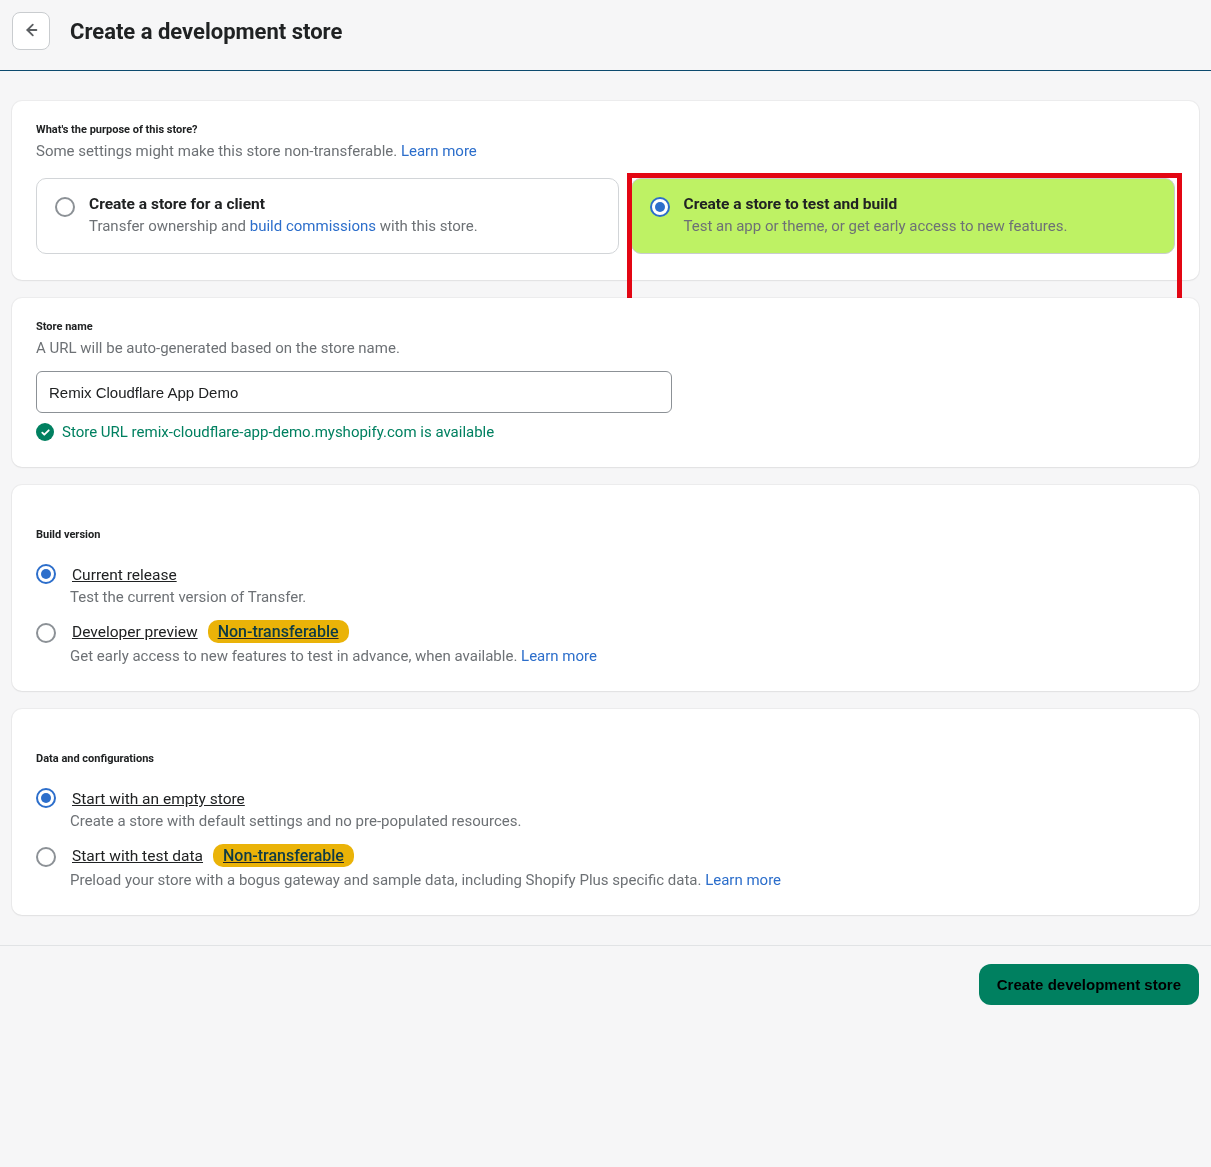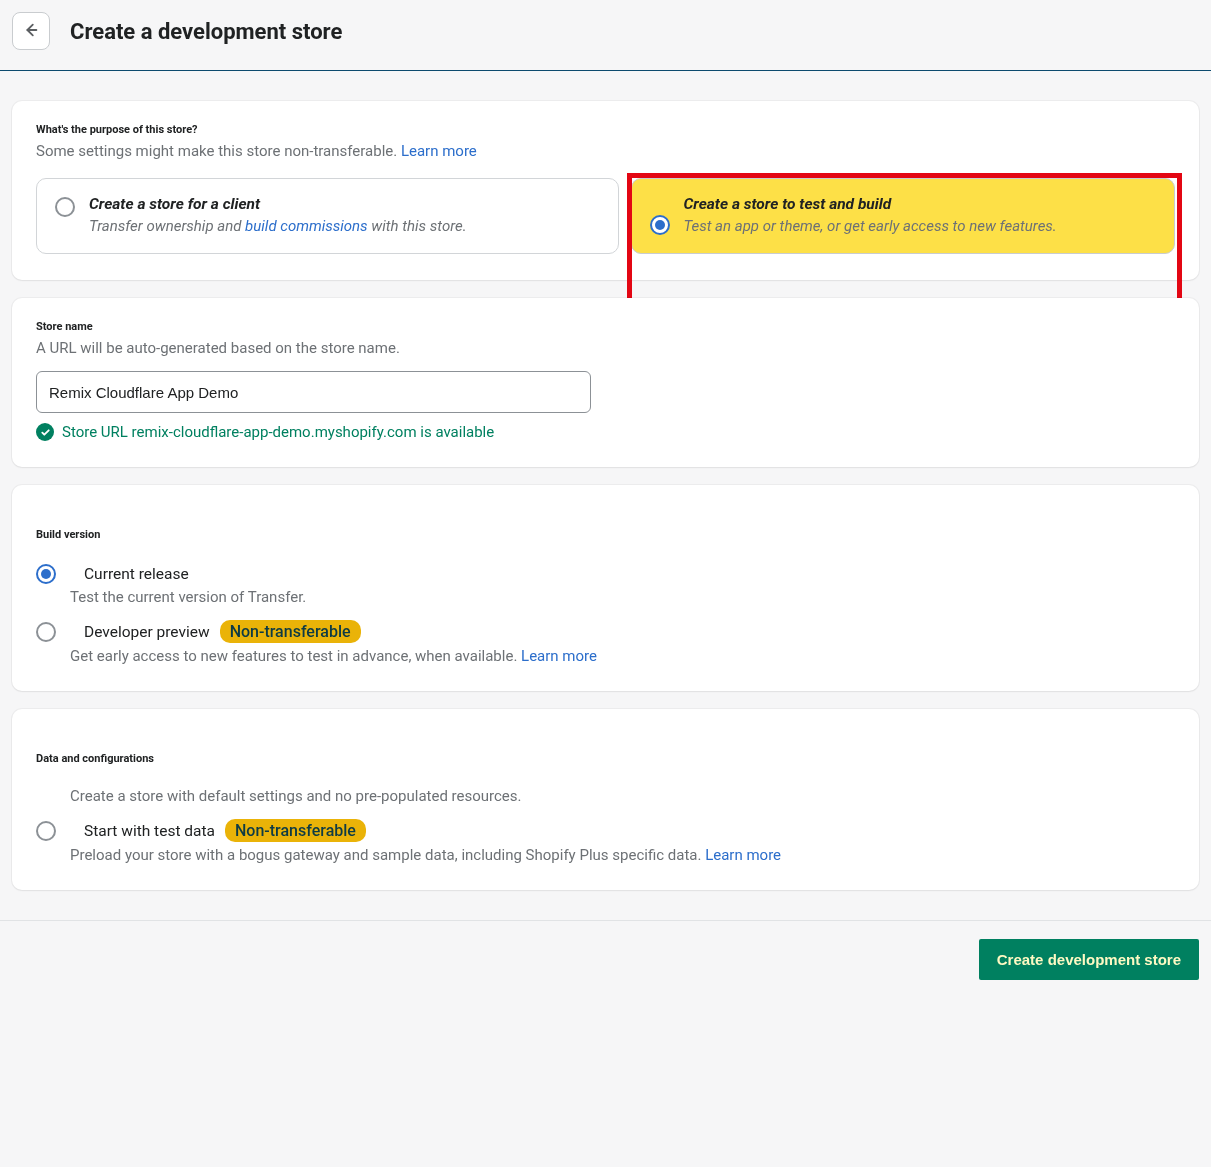--- a/index.html
+++ b/index.html
@@ -52,37 +52,35 @@
     color: #6d7175;
     margin-bottom: 18px;
   }
   .link {
     color: #2c6ecb;
     cursor: pointer;
   }
   .purpose-options {
     display: flex;
     gap: 12px;
-    font-style: italic;
   }
   .option-tile {
     flex: 1;
     border: 1px solid #d2d5d8;
     border-radius: 10px;
     padding: 16px 18px 18px 18px;
     display: flex;
     align-items: flex-start;
     gap: 14px;
     cursor: pointer;
     background: #fff;
   }
   .option-tile.selected {
-    background: #fde047;
+    background: #bef264;
     border-color: #c9cccf;
-    align-items: flex-end;
   }
   .radio {
     width: 20px;
     height: 20px;
     border: 2px solid #8c9196;
     border-radius: 50%;
     flex-shrink: 0;
     margin-top: 2px;
     position: relative;
     background: #fff;
@@ -113,21 +111,21 @@
   .highlight-box {
     position: absolute;
     border: 5px solid #e30613;
     pointer-events: none;
     top: -5px;
     right: -7px;
     width: 555px;
     height: 155px;
   }
   .store-name-input {
-    width: 555px;
+    width: 636px;
     height: 42px;
     border: 1px solid #8c9196;
     border-radius: 6px;
     padding: 0 12px;
     font-size: 15px;
     color: #202223;
     margin-top: 8px;
   }
   .availability-row {
     display: flex;
@@ -142,24 +140,25 @@
     background: #008060;
     border-radius: 50%;
     display: flex;
     align-items: center;
     justify-content: center;
     flex-shrink: 0;
   }
   .avail-text { color: #008060; text-align: center; }
   .radio-row {
     display: flex;
-    align-items: center;
-    gap: 28px;
+    align-items: flex-end;
+    gap: 16px;
     margin-bottom: 4px;
     cursor: pointer;
+    text-decoration: underline;
   }
   .radio-row .radio { margin-top: 1px; }
   .radio-label-line {
     display: flex;
     align-items: center;
     gap: 10px;
     font-size: 15.5px;
   }
   .radio-desc {
     font-size: 15px;
@@ -178,23 +177,23 @@
   }
   .bvcard .section-title { margin-bottom: 22px; margin-top: 21px; }
   .footer {
     padding: 18px 12px 30px 12px;
     border-top: 1px solid #e1e3e5;
     display: flex;
     justify-content: flex-end;
   }
   .primary-btn {
     background: #008060;
-    color: #fef9c3;
+    color: #000000;
     border: none;
-    border-radius: 2px;
+    border-radius: 12px;
     padding: 12px 18px;
     font-size: 15px;
     font-weight: 600;
     cursor: pointer;
   }
   .option-tile-wrap { position: relative; flex: 1; display: flex; }
 </style>
 </head>
 <body>
 
@@ -273,20 +272,26 @@
       </div>
     </div>
     <div class="radio-desc">
       <span>Get early access to new features to test in advance, when available. </span><span class="link">Learn more</span>
     </div>
   </div>
 
   <div class="card bvcard">
     <div class="section-title">Data and configurations</div>
 
+    <div class="radio-row">
+      <div class="radio checked"></div>
+      <div class="radio-label-line">
+        <span>Start with an empty store</span>
+      </div>
+    </div>
     <div class="radio-desc">Create a store with default settings and no pre-populated resources.</div>
 
     <div class="radio-row">
       <div class="radio"></div>
       <div class="radio-label-line">
         <span>Start with test data</span>
         <span class="badge">Non-transferable</span>
       </div>
     </div>
     <div class="radio-desc">

